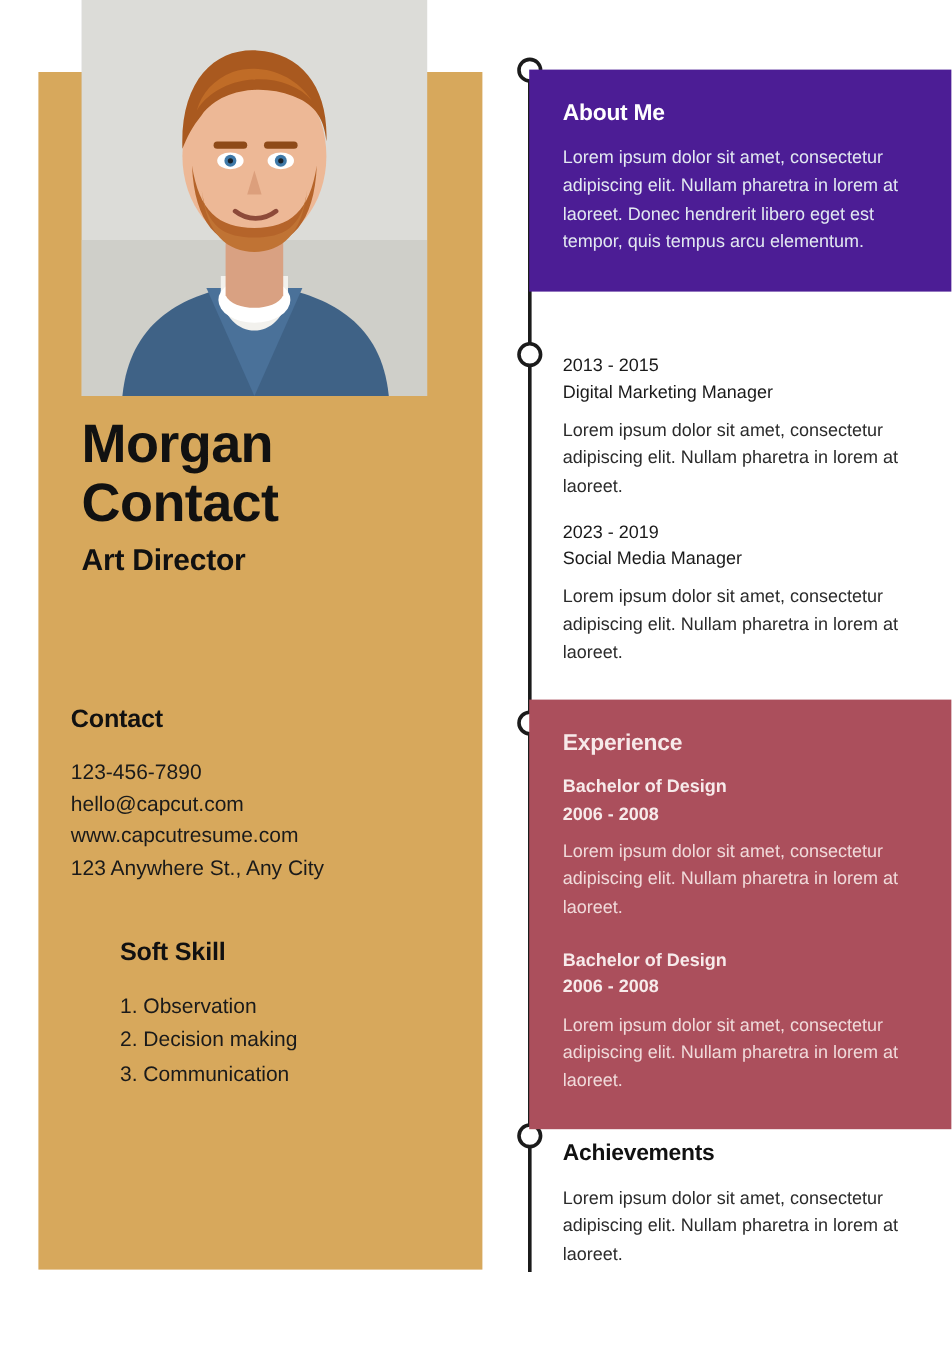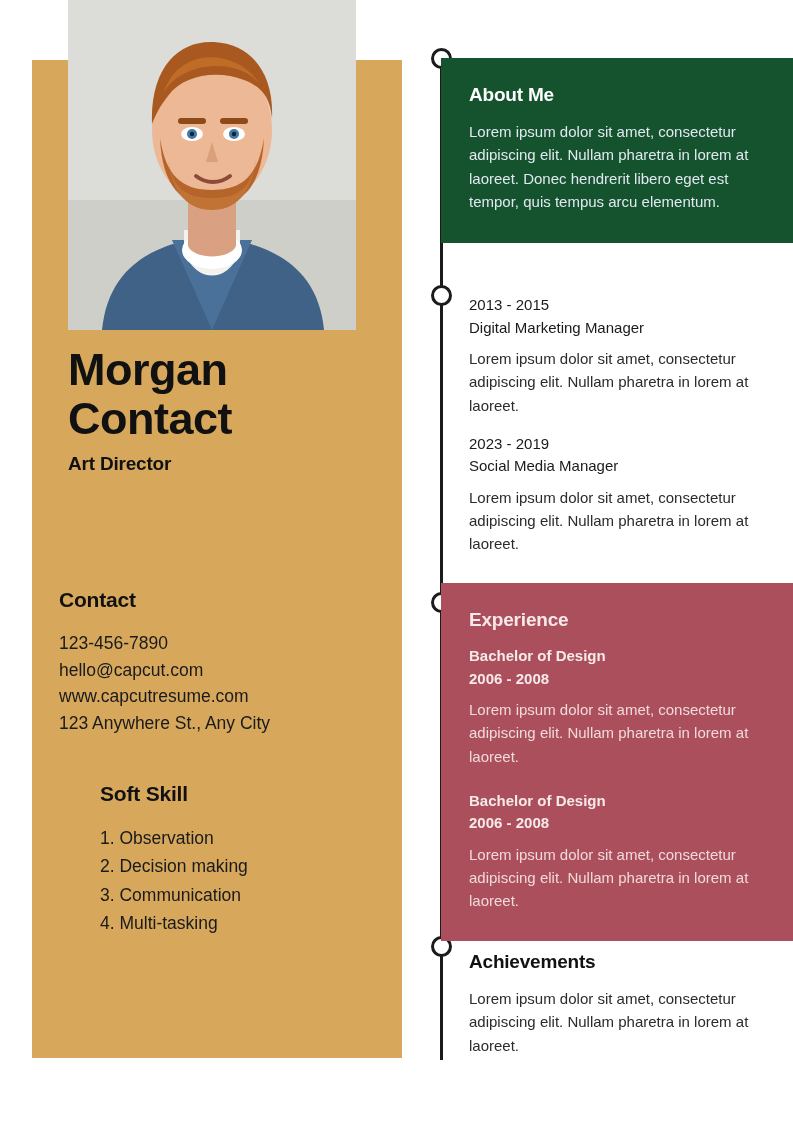--- a/index.html
+++ b/index.html
@@ -44,21 +44,21 @@
   }
   .name {
     font-size: 45px;
     font-weight: bold;
     color: #111111;
     line-height: 1.08;
     letter-spacing: -0.5px;
     margin: 0;
   }
   .role {
-    font-size: 19px;
+    font-size: 25px;
     font-weight: bold;
     color: #111111;
     margin: 10px 0 0 0;
     letter-spacing: -0.2px;
   }
 
   .sec-title {
     font-size: 21px;
     font-weight: bold;
     color: #111111;
@@ -120,21 +120,21 @@
     width: 352px;
   }
 
   .card {
     position: absolute;
     left: 0;
     width: 352px;
     box-sizing: border-box;
   }
   .card.blue {
-    background: #14532d;
+    background: #4c1d95;
     color: #ffffff;
     padding: 26px 28px 30px 28px;
   }
   .card.maroon {
     background: #ab4f5c;
     color: #f5e3e3;
     padding: 26px 28px 28px 28px;
   }
   .card.plain {
     background: transparent;
@@ -227,21 +227,20 @@
     <div>123 Anywhere St., Any City</div>
   </div>
 </div>
 
 <div class="skill-block">
   <h2 class="sec-title">Soft Skill</h2>
   <div class="skill-list">
     <div>1. Observation</div>
     <div>2. Decision making</div>
     <div>3. Communication</div>
-    <div>4. Multi-tasking</div>
   </div>
 </div>
 
 <div class="timeline-line"></div>
 <div class="dot" style="top:48px"></div>
 <div class="dot" style="top:285px"></div>
 <div class="dot" style="top:592px"></div>
 <div class="dot" style="top:936px"></div>
 
 <div class="right-col">

